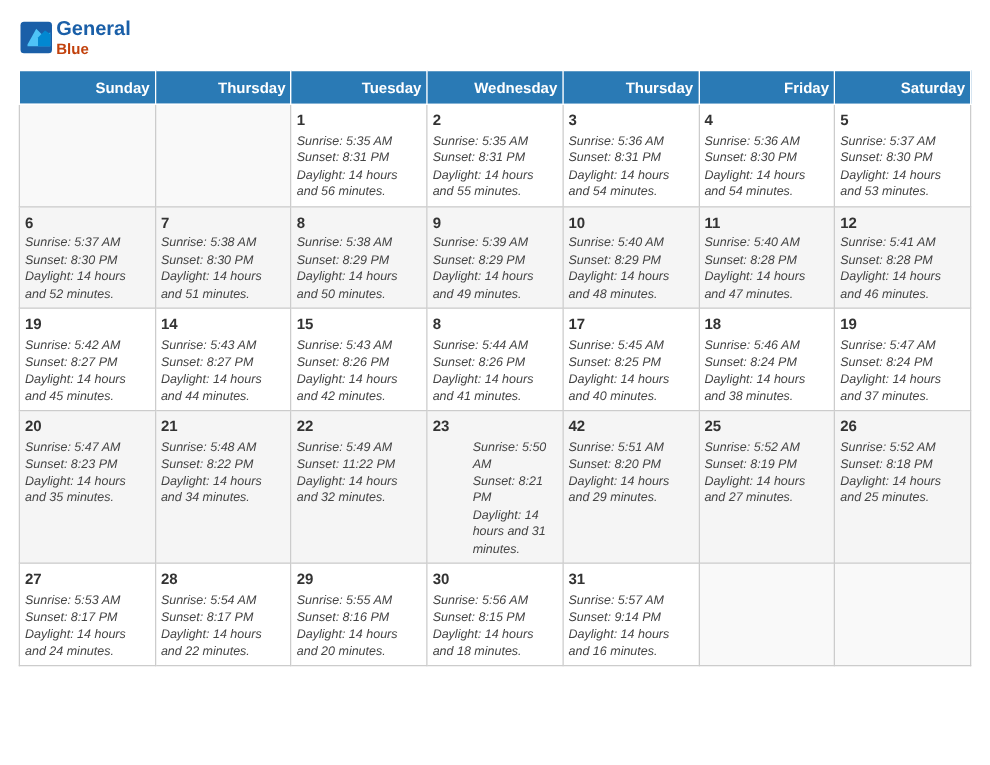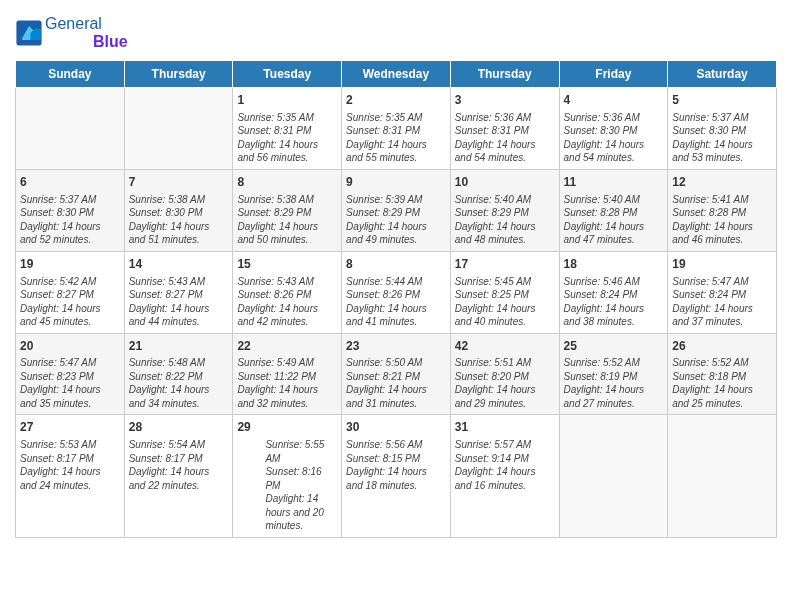--- a/index.html
+++ b/index.html
@@ -40,21 +40,21 @@
     }
     table {
       width: 100%;
       border-collapse: collapse;
       font-size: 10.5px;
     }
     thead tr th {
       background-color: #2a7ab5;
       color: #fff;
       padding: 6px 4px;
-      text-align: center;
+      text-align: right;
       font-size: 12px;
       font-weight: bold;
       border: 1px solid #fff;
     }
     tbody tr td {
       border: 1px solid #ccc;
       vertical-align: top;
       padding: 4px 4px;
       height: 80px;
       width: 108px;
@@ -84,24 +84,24 @@
 <body>
 
 <div class="header">
   <div class="logo">
     <svg class="logo-icon" viewBox="0 0 40 40">
       <rect x="2" y="2" width="36" height="36" rx="4" fill="#1a5fa8"></rect>
       <polygon points="10,28 20,10 30,20 36,14 36,30 10,30" fill="#4fc3f7"></polygon>
       <polygon points="22,20 30,12 36,16 36,30 22,30" fill="#0288d1"></polygon>
     </svg>
     <div>
-      <div style="font-size:16px;font-weight:normal;color:#333;line-height:1.1;">
+      <div style="font-size:16px;font-weight:bold;color:#333;line-height:1.1;text-align:right;">
         <span style="color:#1a5fa8;">General</span>
       </div>
-      <div style="font-size:16px;font-weight:bold;color:#6d28d9;line-height:1.1;margin-left:48px;">Blue</div>
+      <div style="font-size:12px;font-weight:bold;color:#c2410c;line-height:1.1;">Blue</div>
     </div>
   </div>
   <div class="title-block">
     <div class="month-title"></div>
     <div class="location-title"></div>
   </div>
 </div>
 
 <table>
   <thead>
@@ -252,21 +252,21 @@
 Daylight: 14 hours and 34 minutes.</div>
         </td>
         <td>
           <span class="day-number">22</span>
           <div class="day-info" style="white-space: pre-line;">Sunrise: 5:49 AM
 Sunset: 11:22 PM
 Daylight: 14 hours and 32 minutes.</div>
         </td>
         <td>
           <span class="day-number">23</span>
-          <div class="day-info" style="white-space: pre-line;">Sunrise: 5:50 AM
+          <div class="day-info" style="white-space: pre-line; margin-left: 32px;">Sunrise: 5:50 AM
 Sunset: 8:21 PM
 Daylight: 14 hours and 31 minutes.</div>
         </td>
         <td>
           <span class="day-number">42</span>
           <div class="day-info" style="white-space: pre-line;">Sunrise: 5:51 AM
 Sunset: 8:20 PM
 Daylight: 14 hours and 29 minutes.</div>
         </td>
         <td>
@@ -290,21 +290,21 @@
 Daylight: 14 hours and 24 minutes.</div>
         </td>
         <td>
           <span class="day-number">28</span>
           <div class="day-info" style="white-space: pre-line;">Sunrise: 5:54 AM
 Sunset: 8:17 PM
 Daylight: 14 hours and 22 minutes.</div>
         </td>
         <td>
           <span class="day-number">29</span>
-          <div class="day-info" style="white-space: pre-line; margin-left: 28px;">Sunrise: 5:55 AM
+          <div class="day-info" style="white-space: pre-line;">Sunrise: 5:55 AM
 Sunset: 8:16 PM
 Daylight: 14 hours and 20 minutes.</div>
         </td>
         <td>
           <span class="day-number">30</span>
           <div class="day-info" style="white-space: pre-line;">Sunrise: 5:56 AM
 Sunset: 8:15 PM
 Daylight: 14 hours and 18 minutes.</div>
         </td>
         <td>

